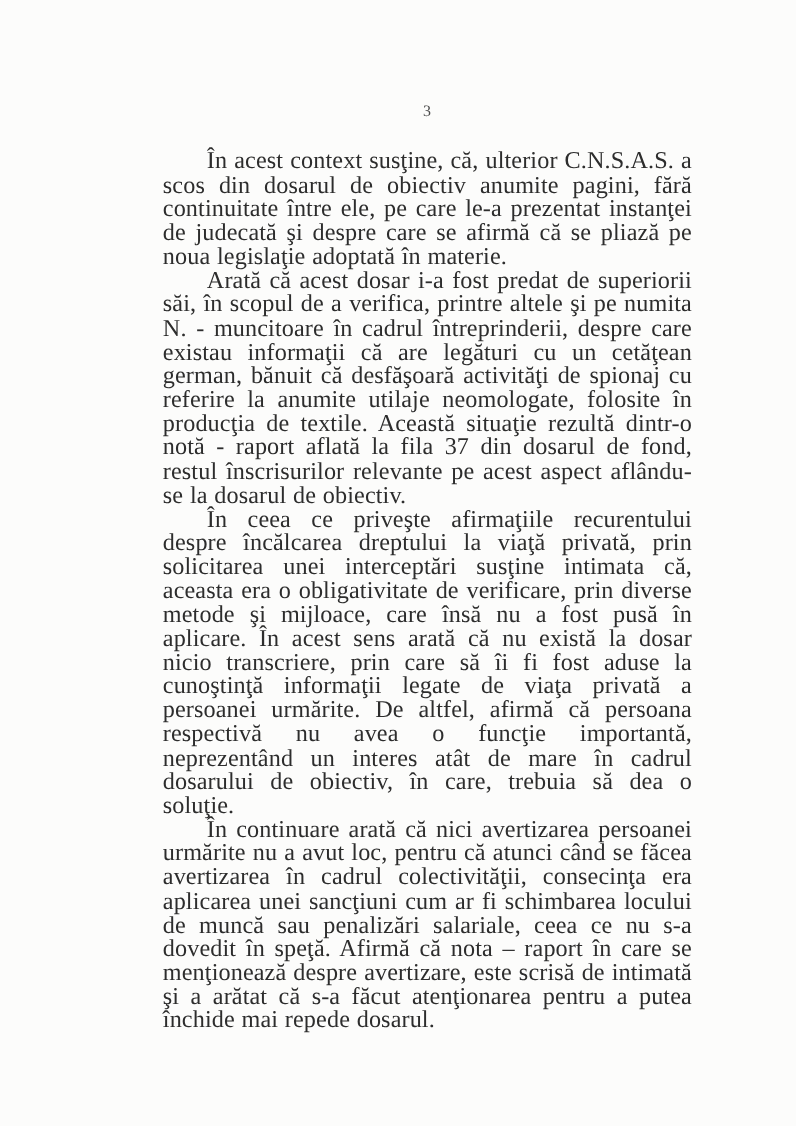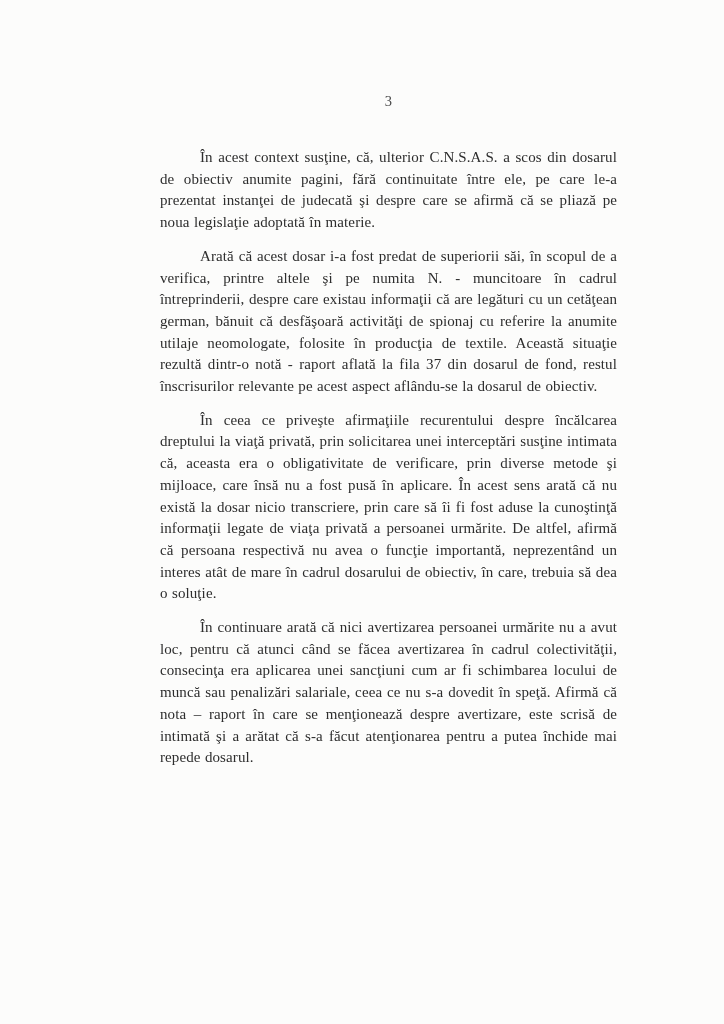--- a/index.html
+++ b/index.html
@@ -26,25 +26,25 @@
     color: #4a4a4a;
     letter-spacing: 0.5px;
   }
   .text-block {
     position: absolute;
     top: 135px;
     left: 148px;
     width: 481px;
   }
   .text-block p {
-    margin: 12px;
+    margin: 0;
     padding: 0;
     text-align: justify;
     text-indent: 40px;
-    font-size: 15px;
+    font-size: 22px;
     line-height: 21.7px;
     letter-spacing: 0.1px;
     word-spacing: 0.5px;
   }
 </style>
 </head>
 <body>
 
 <div class="page">
   <div class="page-number">3</div>

